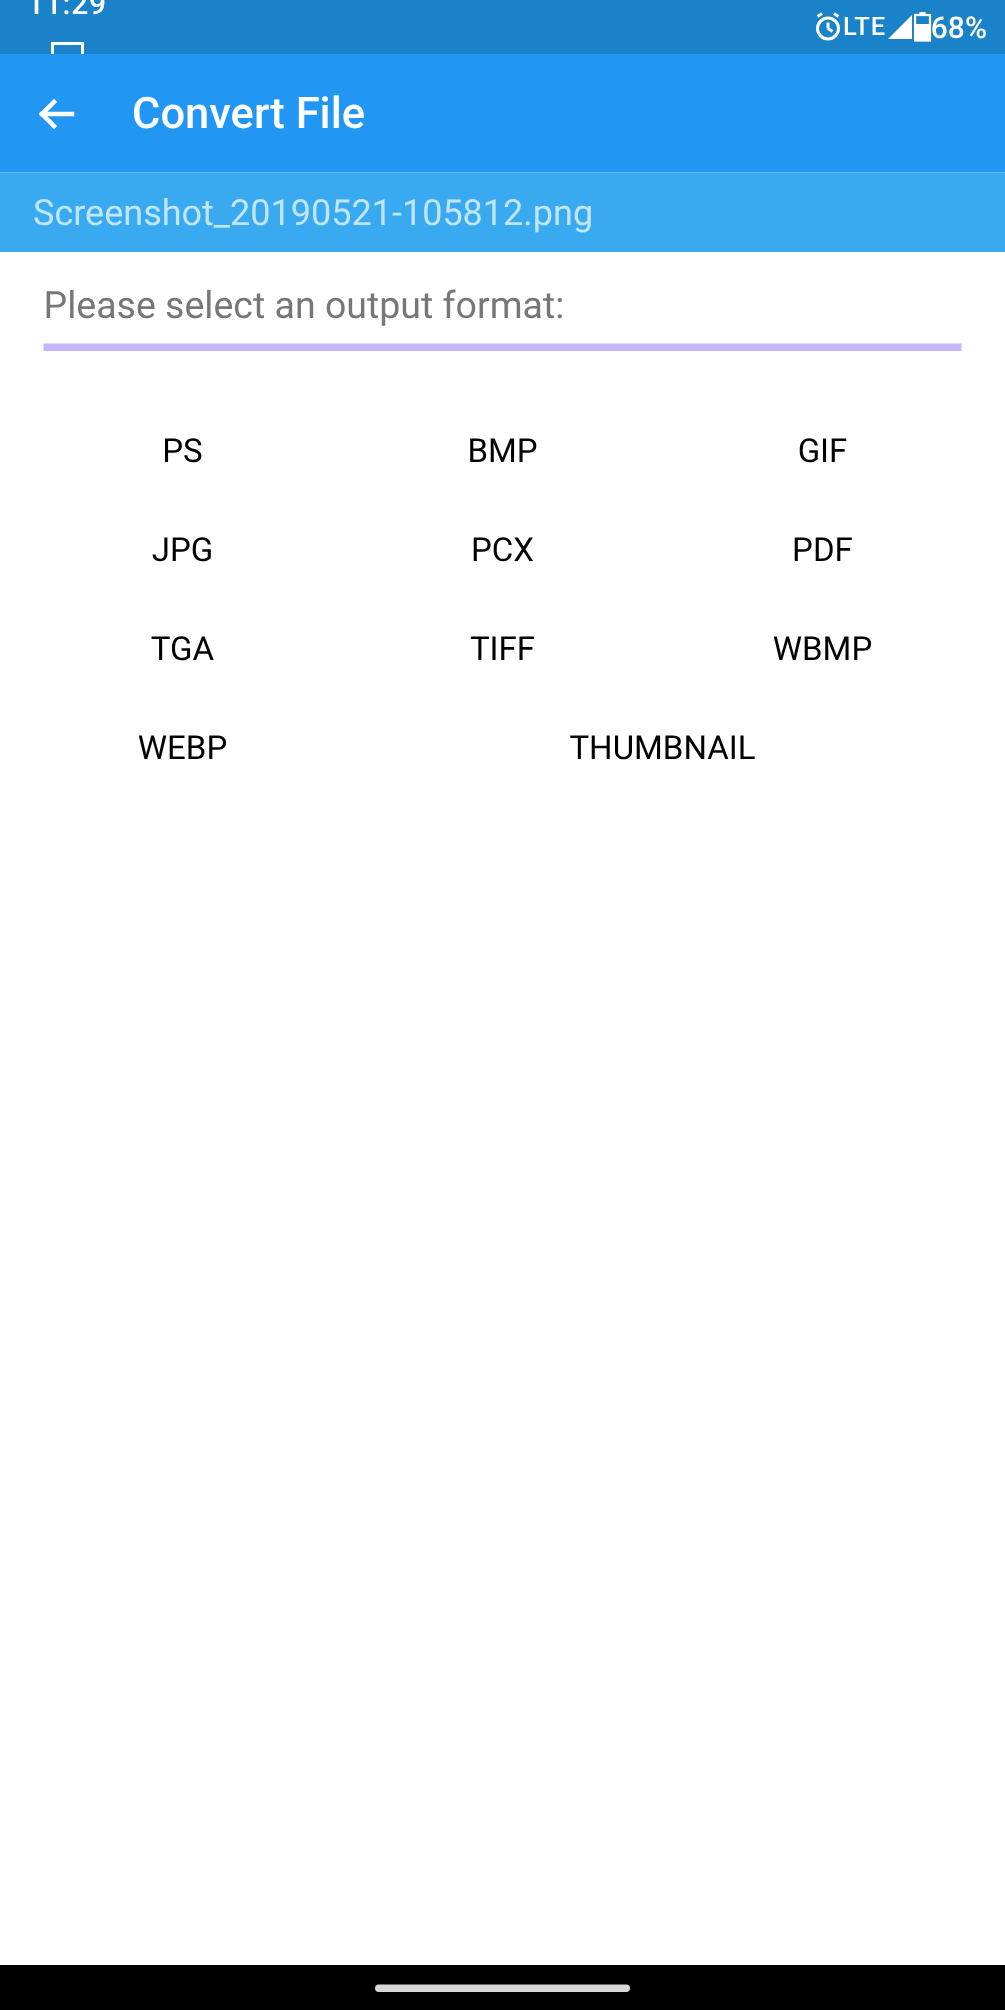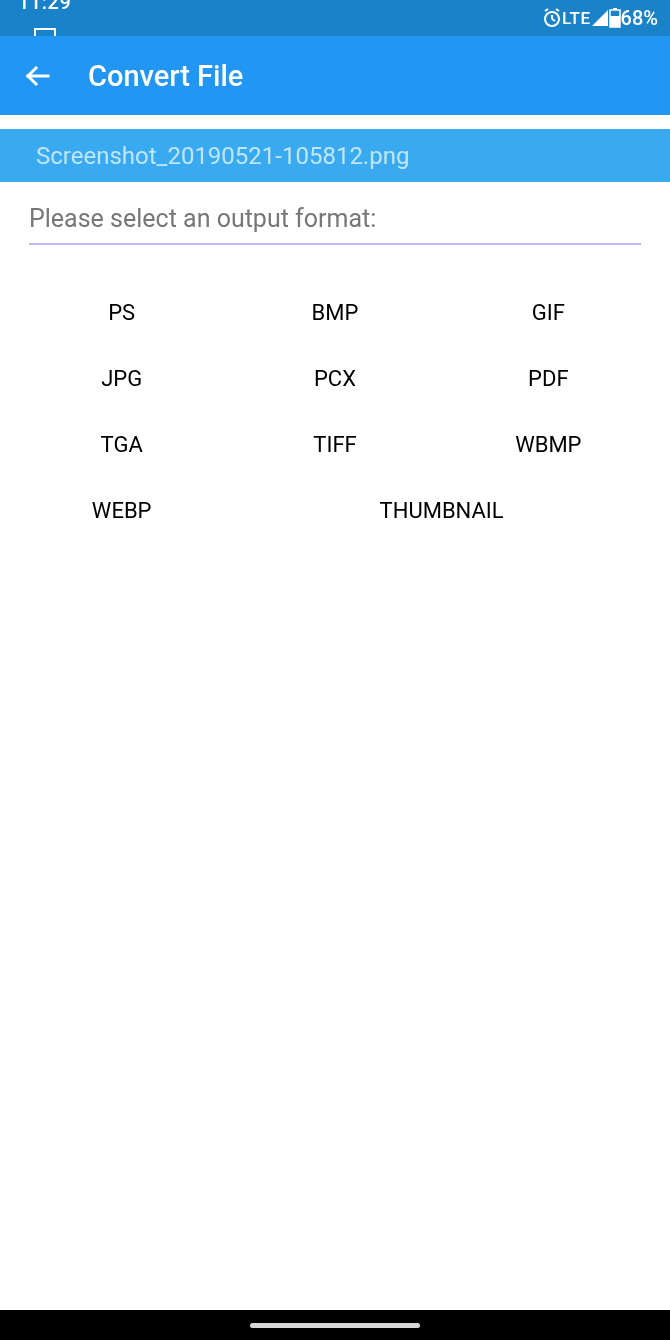--- a/index.html
+++ b/index.html
@@ -80,33 +80,32 @@
       color: #ffffff;
       font-size: 29px;
       font-weight: 500;
     }
     
     .filename-strip {
       height: 53px;
       background: #39aaf0;
       display: flex;
       align-items: center;
-      padding: 0 36px;
+      padding: 0 22px;
       flex-shrink: 0;
-      margin-top: 14px;
     }
     .filename-text {
       color: #c1e6fb;
       font-size: 24px;
       font-weight: 400;
     }
     
     .prompt-row {
       margin: 22px 29px 0 29px;
-      border-bottom: 2px solid #c4b5fd;
+      border-bottom: 5px solid #c4b5fd;
       padding-bottom: 10px;
     }
     .prompt-text {
       color: #777777;
       font-size: 25px;
       font-weight: 400;
     }
     
     .format-grid {
       margin: 48px 29px 0 29px;

